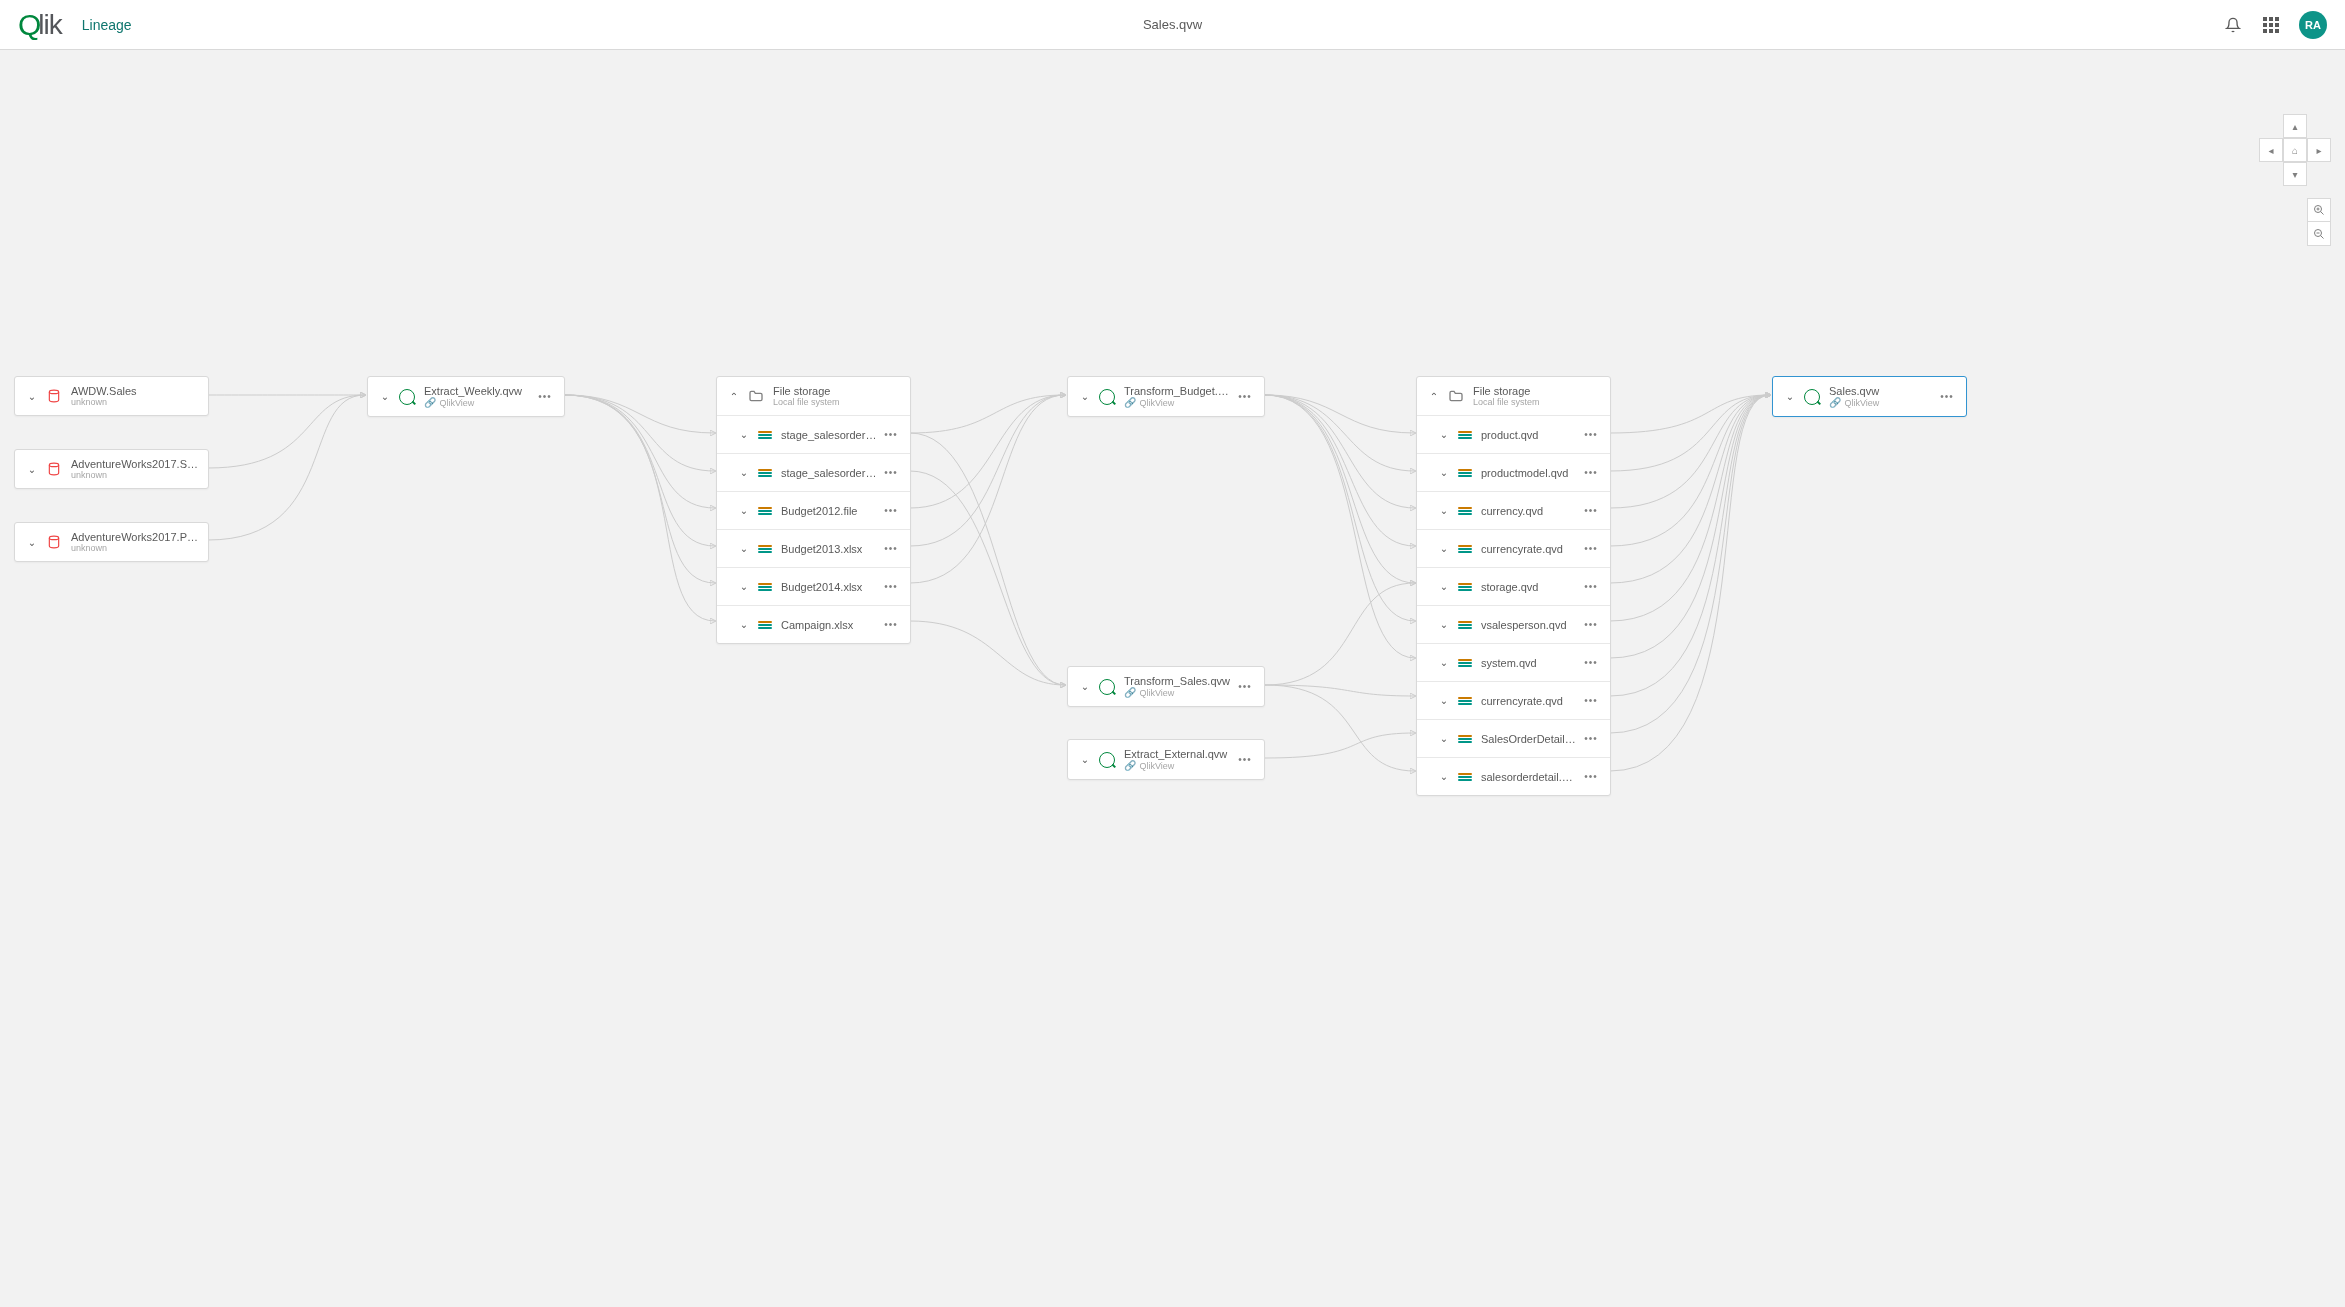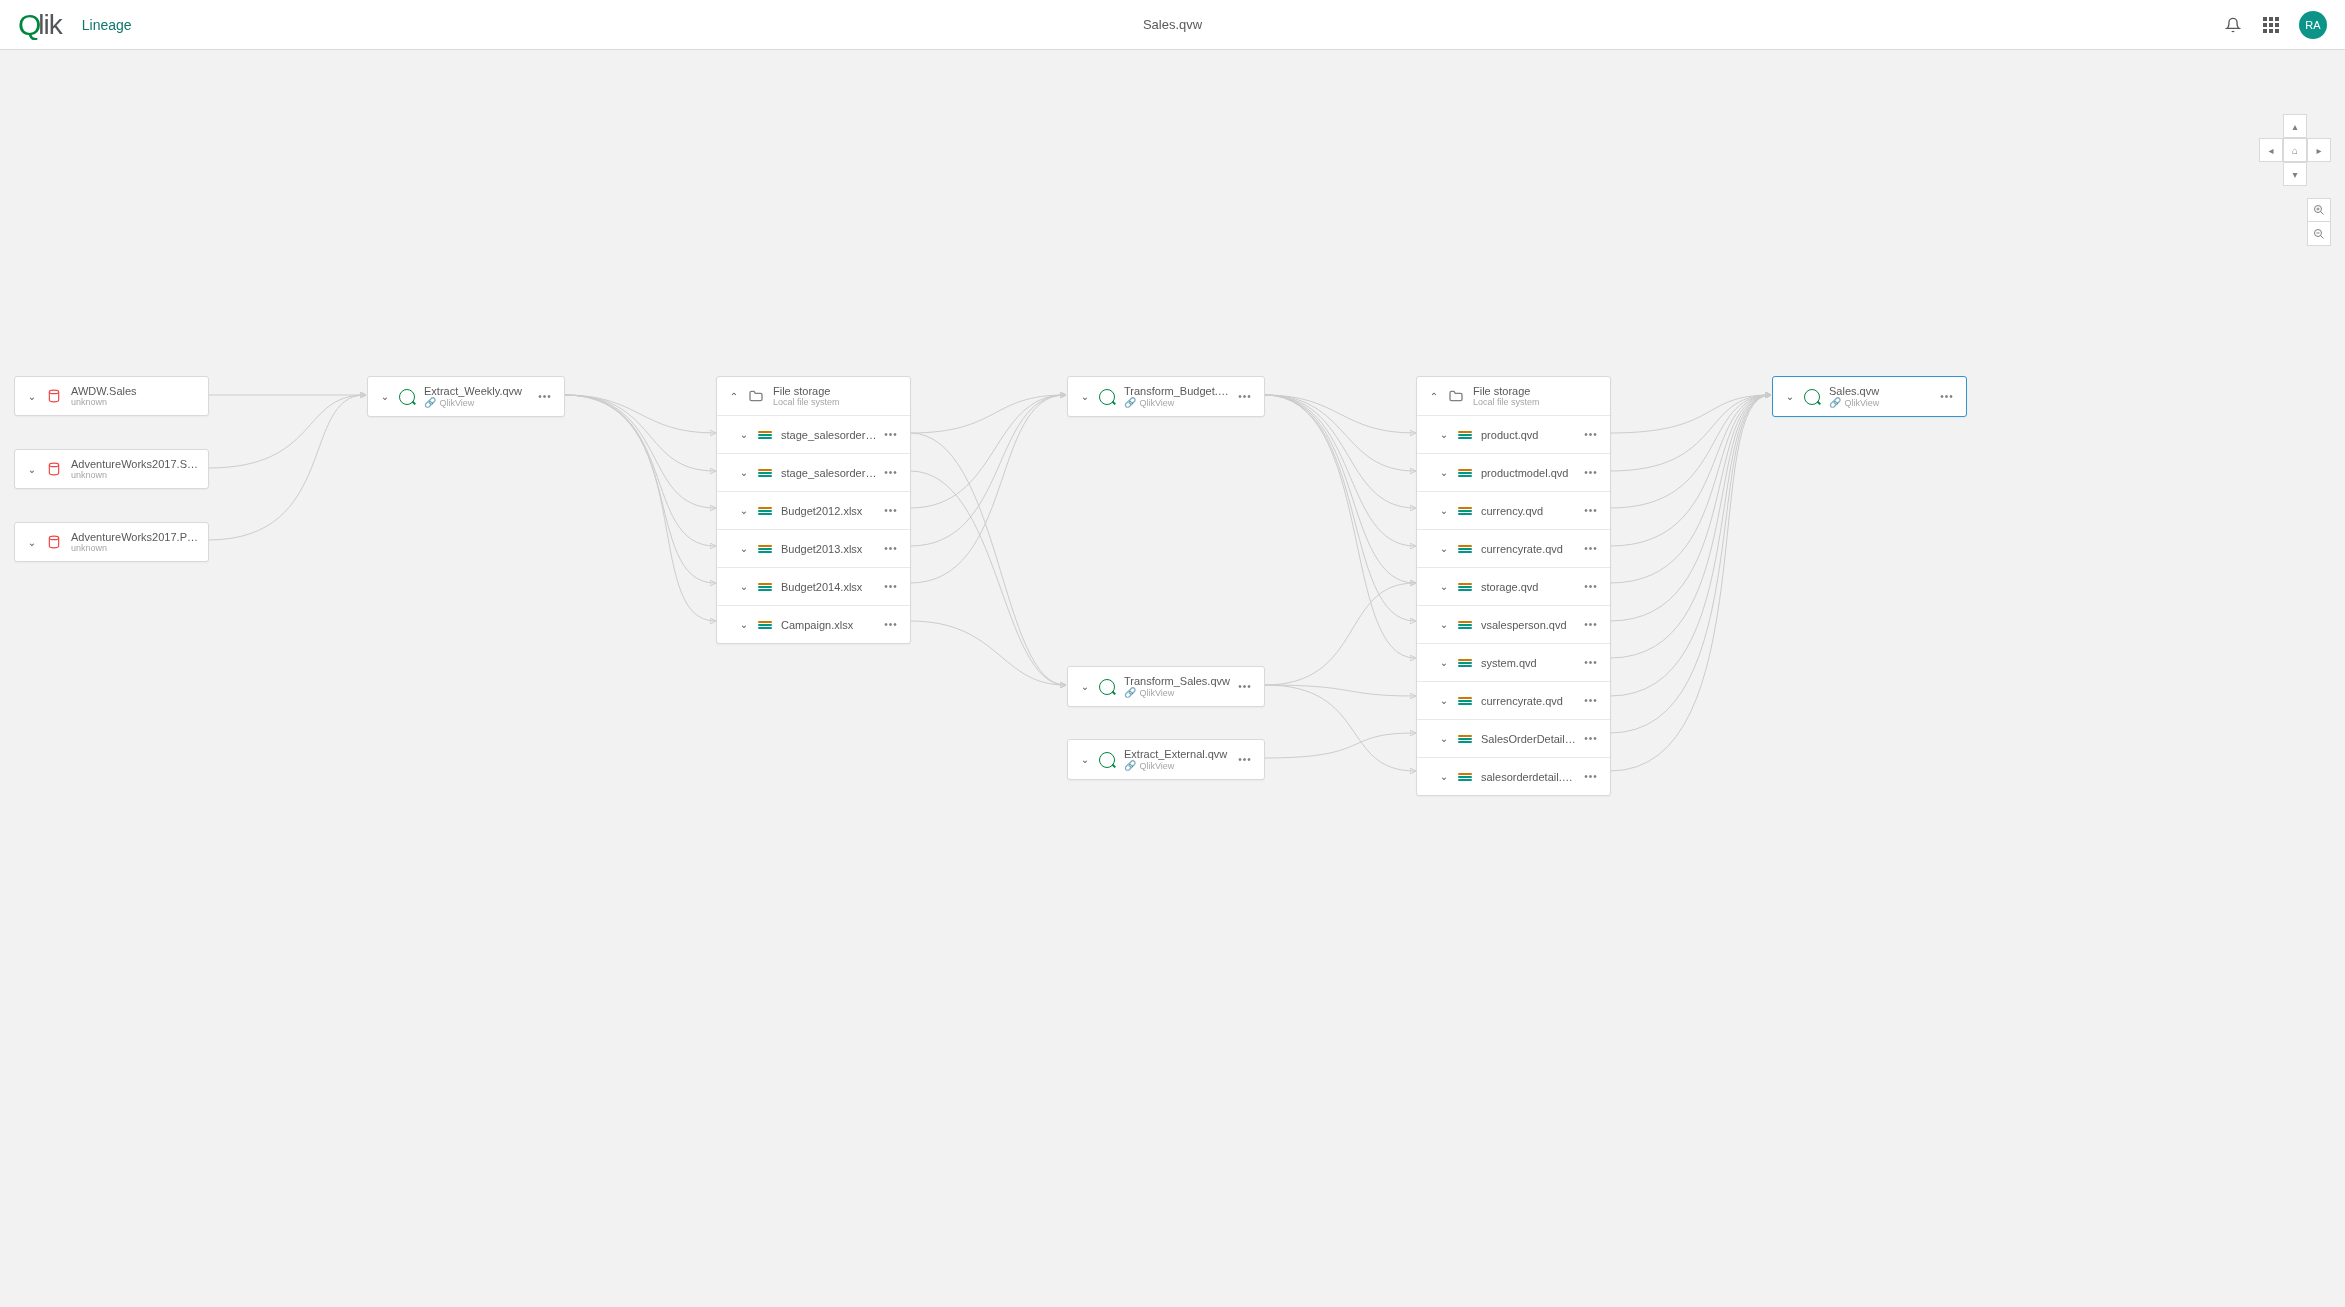--- a/index.html
+++ b/index.html
@@ -20,21 +20,21 @@
   
   .header { position: absolute; top: 0; left: 0; right: 0; height: 50px; background: #fff; border-bottom: 1px solid var(--border-color); display: flex; align-items: center; padding: 0 18px; z-index: 10; }
   .logo { font-size: 28px; font-weight: 400; letter-spacing: -1px; color: #54565a; display: flex; align-items: center; margin-right: 20px; }
   .logo .q { color: var(--green-accent); font-weight: 500; font-size: 30px; margin-right: -2px; }
   .crumb { font-size: 14px; color: #0f766e; }
   .header-center { position: absolute; left: 50%; transform: translateX(-50%); font-size: 13px; color: #595959; }
   .header-right { margin-left: auto; display: flex; align-items: center; gap: 18px; }
   .icon-btn { width: 20px; height: 20px; display: inline-flex; align-items: center; justify-content: center; cursor: pointer; color: #595959; }
   .grid-icon { display: grid; grid-template-columns: repeat(3, 4px); grid-template-rows: repeat(3, 4px); gap: 2px; }
   .grid-icon span { background: #595959; }
-  .avatar { width: 28px; height: 28px; border-radius: 50%; background: var(--teal-avatar); color: #fff; font-size: 11px; font-weight: 400; display: inline-flex; align-items: center; justify-content: center; }
+  .avatar { width: 28px; height: 28px; border-radius: 50%; background: var(--teal-avatar); color: #fff; font-size: 11px; font-weight: 700; display: inline-flex; align-items: center; justify-content: center; }
   
   .canvas { position: absolute; top: 50px; left: 0; right: 0; bottom: 0; overflow: hidden; }
   svg.edges { position: absolute; top: 0; left: 0; width: 100%; height: 100%; pointer-events: none; }
   svg.edges path { stroke: #cccccc; stroke-width: 1; fill: none; }
   
   .node { position: absolute; background: var(--bg-node); border: 1px solid var(--border-color); border-radius: 3px; box-shadow: 0 1px 2px rgba(0,0,0,0.04); }
   .node.selected { border: 1.5px solid var(--selected-blue); }
   .node-header { display: flex; align-items: center; padding: 8px 10px; min-height: 38px; }
   .expand-chevron { width: 14px; display: inline-flex; justify-content: center; color: #595959; cursor: pointer; margin-right: 6px; font-size: 10px; }
   .node-icon { width: 18px; height: 18px; margin-right: 8px; display: inline-flex; align-items: center; justify-content: center; flex-shrink: 0; }
@@ -257,21 +257,21 @@
         </div>
         <div class="child-row">
           <span class="expand-chevron">⌄</span>
           <span class="child-icon">
             <span class="data-icon">
               <span class="bar top"></span>
               <span class="bar mid"></span>
               <span class="bar bot"></span>
             </span>
           </span>
-          <span class="child-title">Budget2012.xlsx</span>
+          <span class="child-title">Budget2012.file</span>
           <span class="node-menu">•••</span>
         </div>
         <div class="child-row">
           <span class="expand-chevron">⌄</span>
           <span class="child-icon">
             <span class="data-icon">
               <span class="bar top"></span>
               <span class="bar mid"></span>
               <span class="bar bot"></span>
             </span>

